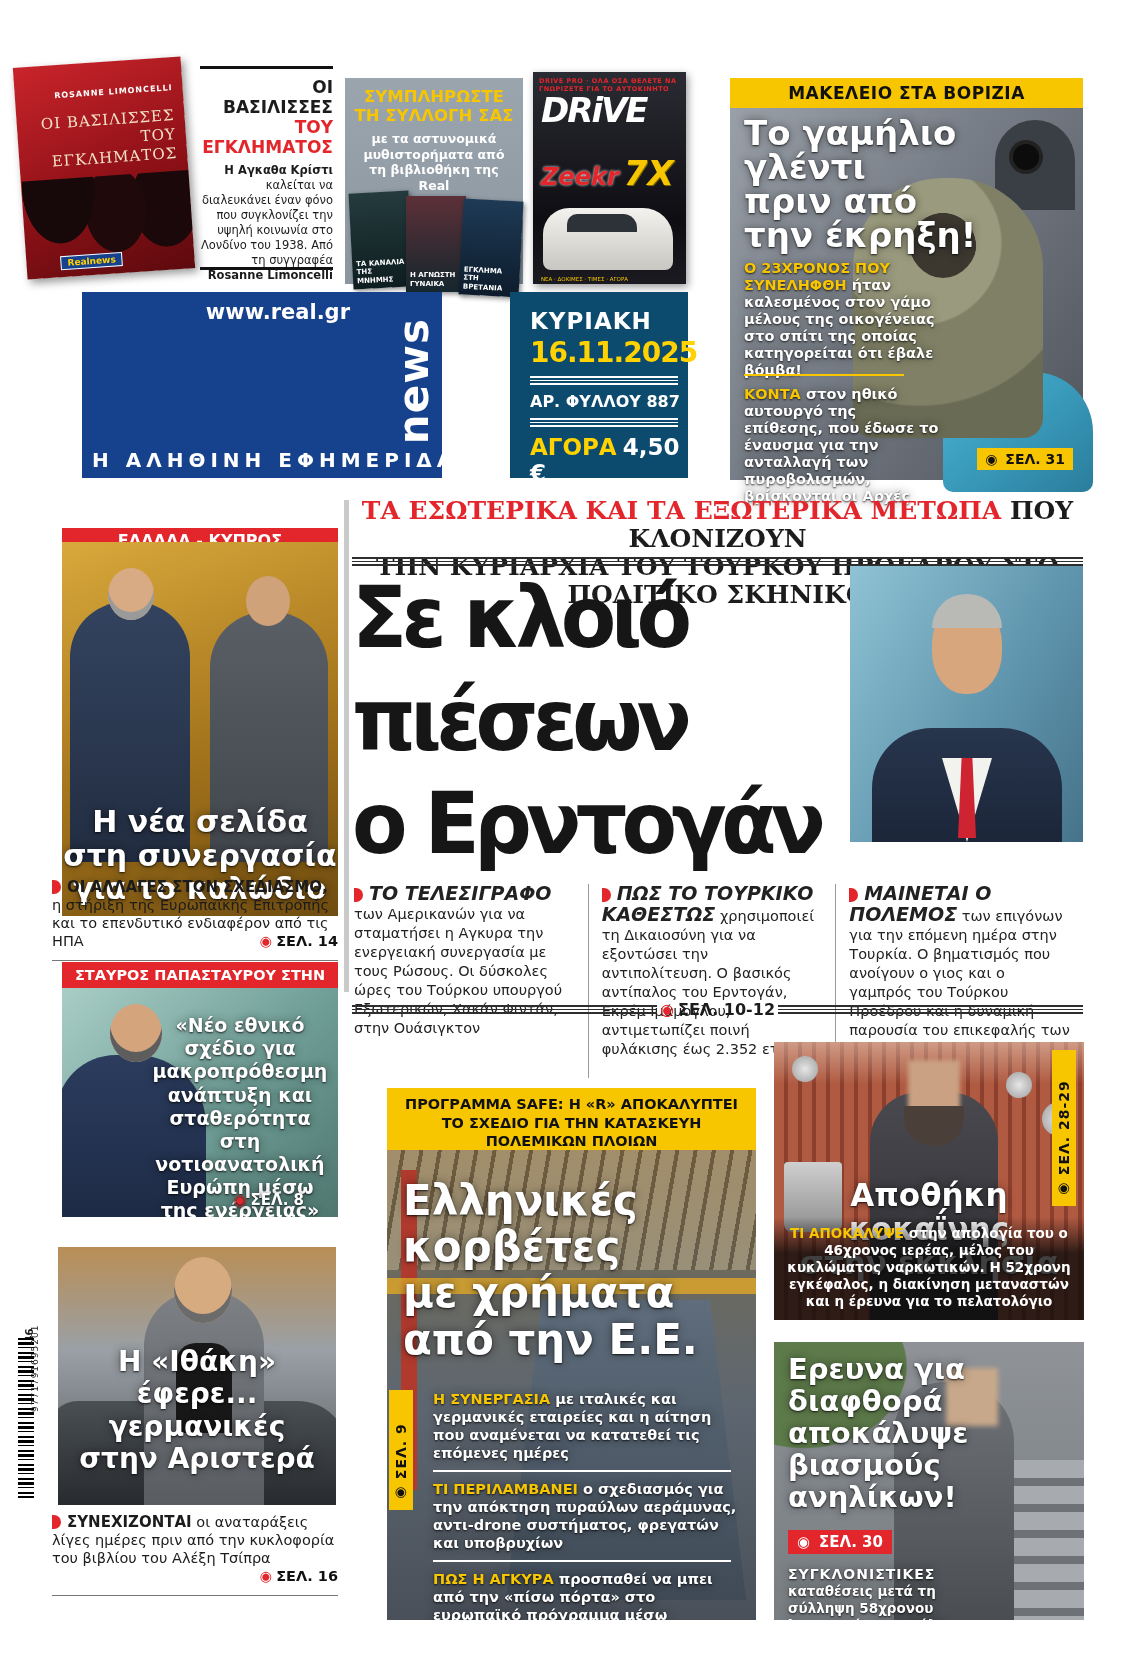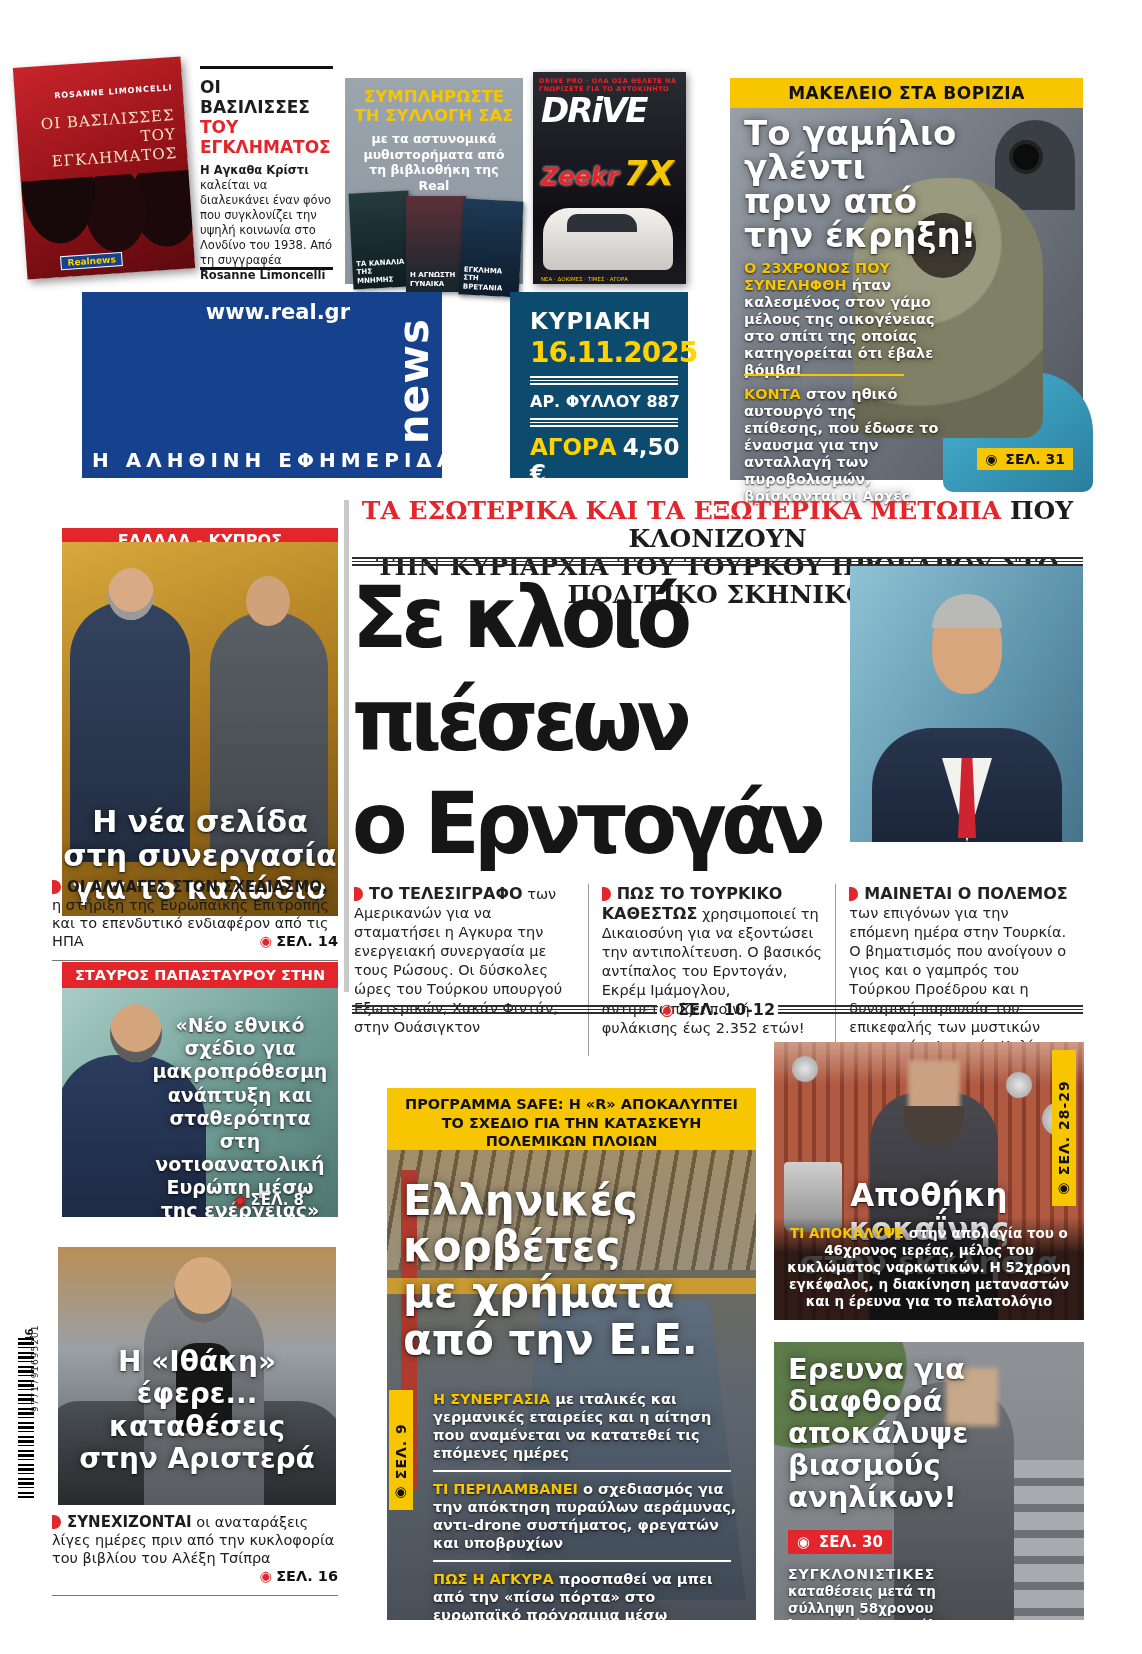--- a/index.html
+++ b/index.html
@@ -31,21 +31,21 @@
   .bc-author{font-size:8px;letter-spacing:1px;text-align:right;padding:26px 10px 0 0;color:#fff;font-weight:bold;}
   .bc-title{font-family:"DejaVu Serif","Liberation Serif",serif;text-align:right;padding:14px 10px 0 0;
             font-size:15px;line-height:1.25;letter-spacing:1px;}
   .bc-sil{position:absolute;bottom:0;left:0;width:100%;height:46%;
           background:radial-gradient(60px 90px at 22% 10%,#17090a 0 60%,transparent 61%),
                      radial-gradient(50px 70px at 55% 35%,#20090b 0 60%,transparent 61%),
                      radial-gradient(55px 75px at 85% 30%,#1a080a 0 60%,transparent 61%);}
   .bc-brand{position:absolute;bottom:7px;left:34px;background:#16418c;color:#ffd200;font-weight:bold;
             font-size:9px;padding:1px 6px;border:1px solid #fff;}
   .pb-text{position:absolute;left:182px;top:4px;width:133px;height:204px;border-top:3px solid #111;
-           border-bottom:3px solid #111;text-align:left;padding-top:8px;box-sizing:border-box;}
+           border-bottom:3px solid #111;text-align:right;padding-top:8px;box-sizing:border-box;}
   .pb-t1{font-weight:bold;font-size:17px;}
   .pb-t2{font-weight:bold;font-size:17px;color:#e2262b;margin-bottom:6px;}
   .pb-body{font-size:11.5px;line-height:1.3;margin:4px 0 0;}
 
   .promo-coll{left:345px;top:78px;width:178px;height:206px;background:linear-gradient(#9aa5ae,#8b96a0);}
   .pc-t1,.pc-t2{color:#f7c600;font-weight:bold;text-align:center;font-size:16.5px;line-height:1.15;}
   .pc-t1{padding-top:10px;}
   .pc-sub{color:#fff;font-weight:bold;text-align:center;font-size:12.5px;line-height:1.25;padding:5px 8px 0;}
   .pc-books{position:absolute;bottom:-8px;left:6px;width:170px;height:100px;}
   .mini{position:absolute;width:60px;height:96px;color:#fff;font-weight:bold;font-size:7px;
@@ -137,21 +137,21 @@
             background:linear-gradient(#27354d,#1b2538);}
   .erd-shirt{position:absolute;left:92px;bottom:0;width:50px;height:84px;background:#f2f2ee;
              clip-path:polygon(0 0,100% 0,50% 100%);}
   .erd-tie{position:absolute;left:108px;bottom:4px;width:18px;height:80px;background:#ce2330;
            clip-path:polygon(20% 0,80% 0,100% 100%,0 100%);}
   .erd-head{position:absolute;left:82px;top:36px;width:70px;height:92px;border-radius:46%;background:#d7a67c;}
   .erd-hair{position:absolute;left:82px;top:28px;width:70px;height:34px;border-radius:40px 40px 0 0;background:#b9b9b6;}
   .decks{left:352px;top:884px;width:731px;display:flex;}
   .deck{flex:1;padding:0 13px;border-left:1px solid #9a9a9a;font-size:14.5px;line-height:19px;color:#222;}
   .deck:first-child{border-left:none;padding-left:2px;}
-  .deck b{font-size:16px;}
+  .deck b{font-size:19px;font-style:italic;}
   .main-sep{left:352px;top:1000px;width:731px;display:flex;align-items:center;gap:3px;}
   .main-sep .rules3{flex:1;}
   .main-sep .pg{font-weight:bold;font-size:16px;white-space:nowrap;}
 
   
   .pap-banner{left:62px;top:962px;width:276px;height:26px;font-size:14.5px;line-height:26px;}
   .pap-photo{left:62px;top:988px;width:276px;height:229px;
              background:linear-gradient(135deg,#a8cdc6 0%,#6f9e96 55%,#4e766f 100%);}
   .pp-fig{position:absolute;left:-6px;bottom:-8px;width:150px;height:170px;border-radius:60px 70px 0 0;
           background:linear-gradient(#2b3c5e,#1d2a44);}
@@ -390,21 +390,21 @@
     <div class="pap-pg shadowtext"><i class="dot">◉</i><span>ΣΕΛ. 8</span></div>
   </div>
 
   <div class="photo ith-photo">
     <div class="ith-car"></div>
     <div class="ith-fig"></div>
     <div class="ith-tee"></div>
     <div class="ith-head"></div>
     <div class="ith-h shadowtext">
       <div>Η «Ιθάκη» έφερε...</div>
-      <div>καταθέσεις</div>
+      <div>γερμανικές</div>
       <div>στην Αριστερά</div>
     </div>
   </div>
   <div class="blk ith-txt">
     <span class="bullet"></span><b>ΣΥΝΕΧΙΖΟΝΤΑΙ</b>
     <span>οι αναταράξεις λίγες ημέρες πριν από την κυκλοφορία του βιβλίου του Αλέξη Τσίπρα</span>
     <span class="pg-inline" style="float:right"><i class="dot">◉</i><span>ΣΕΛ. 16</span></span>
   </div>
 
   <div class="blk barcode">

